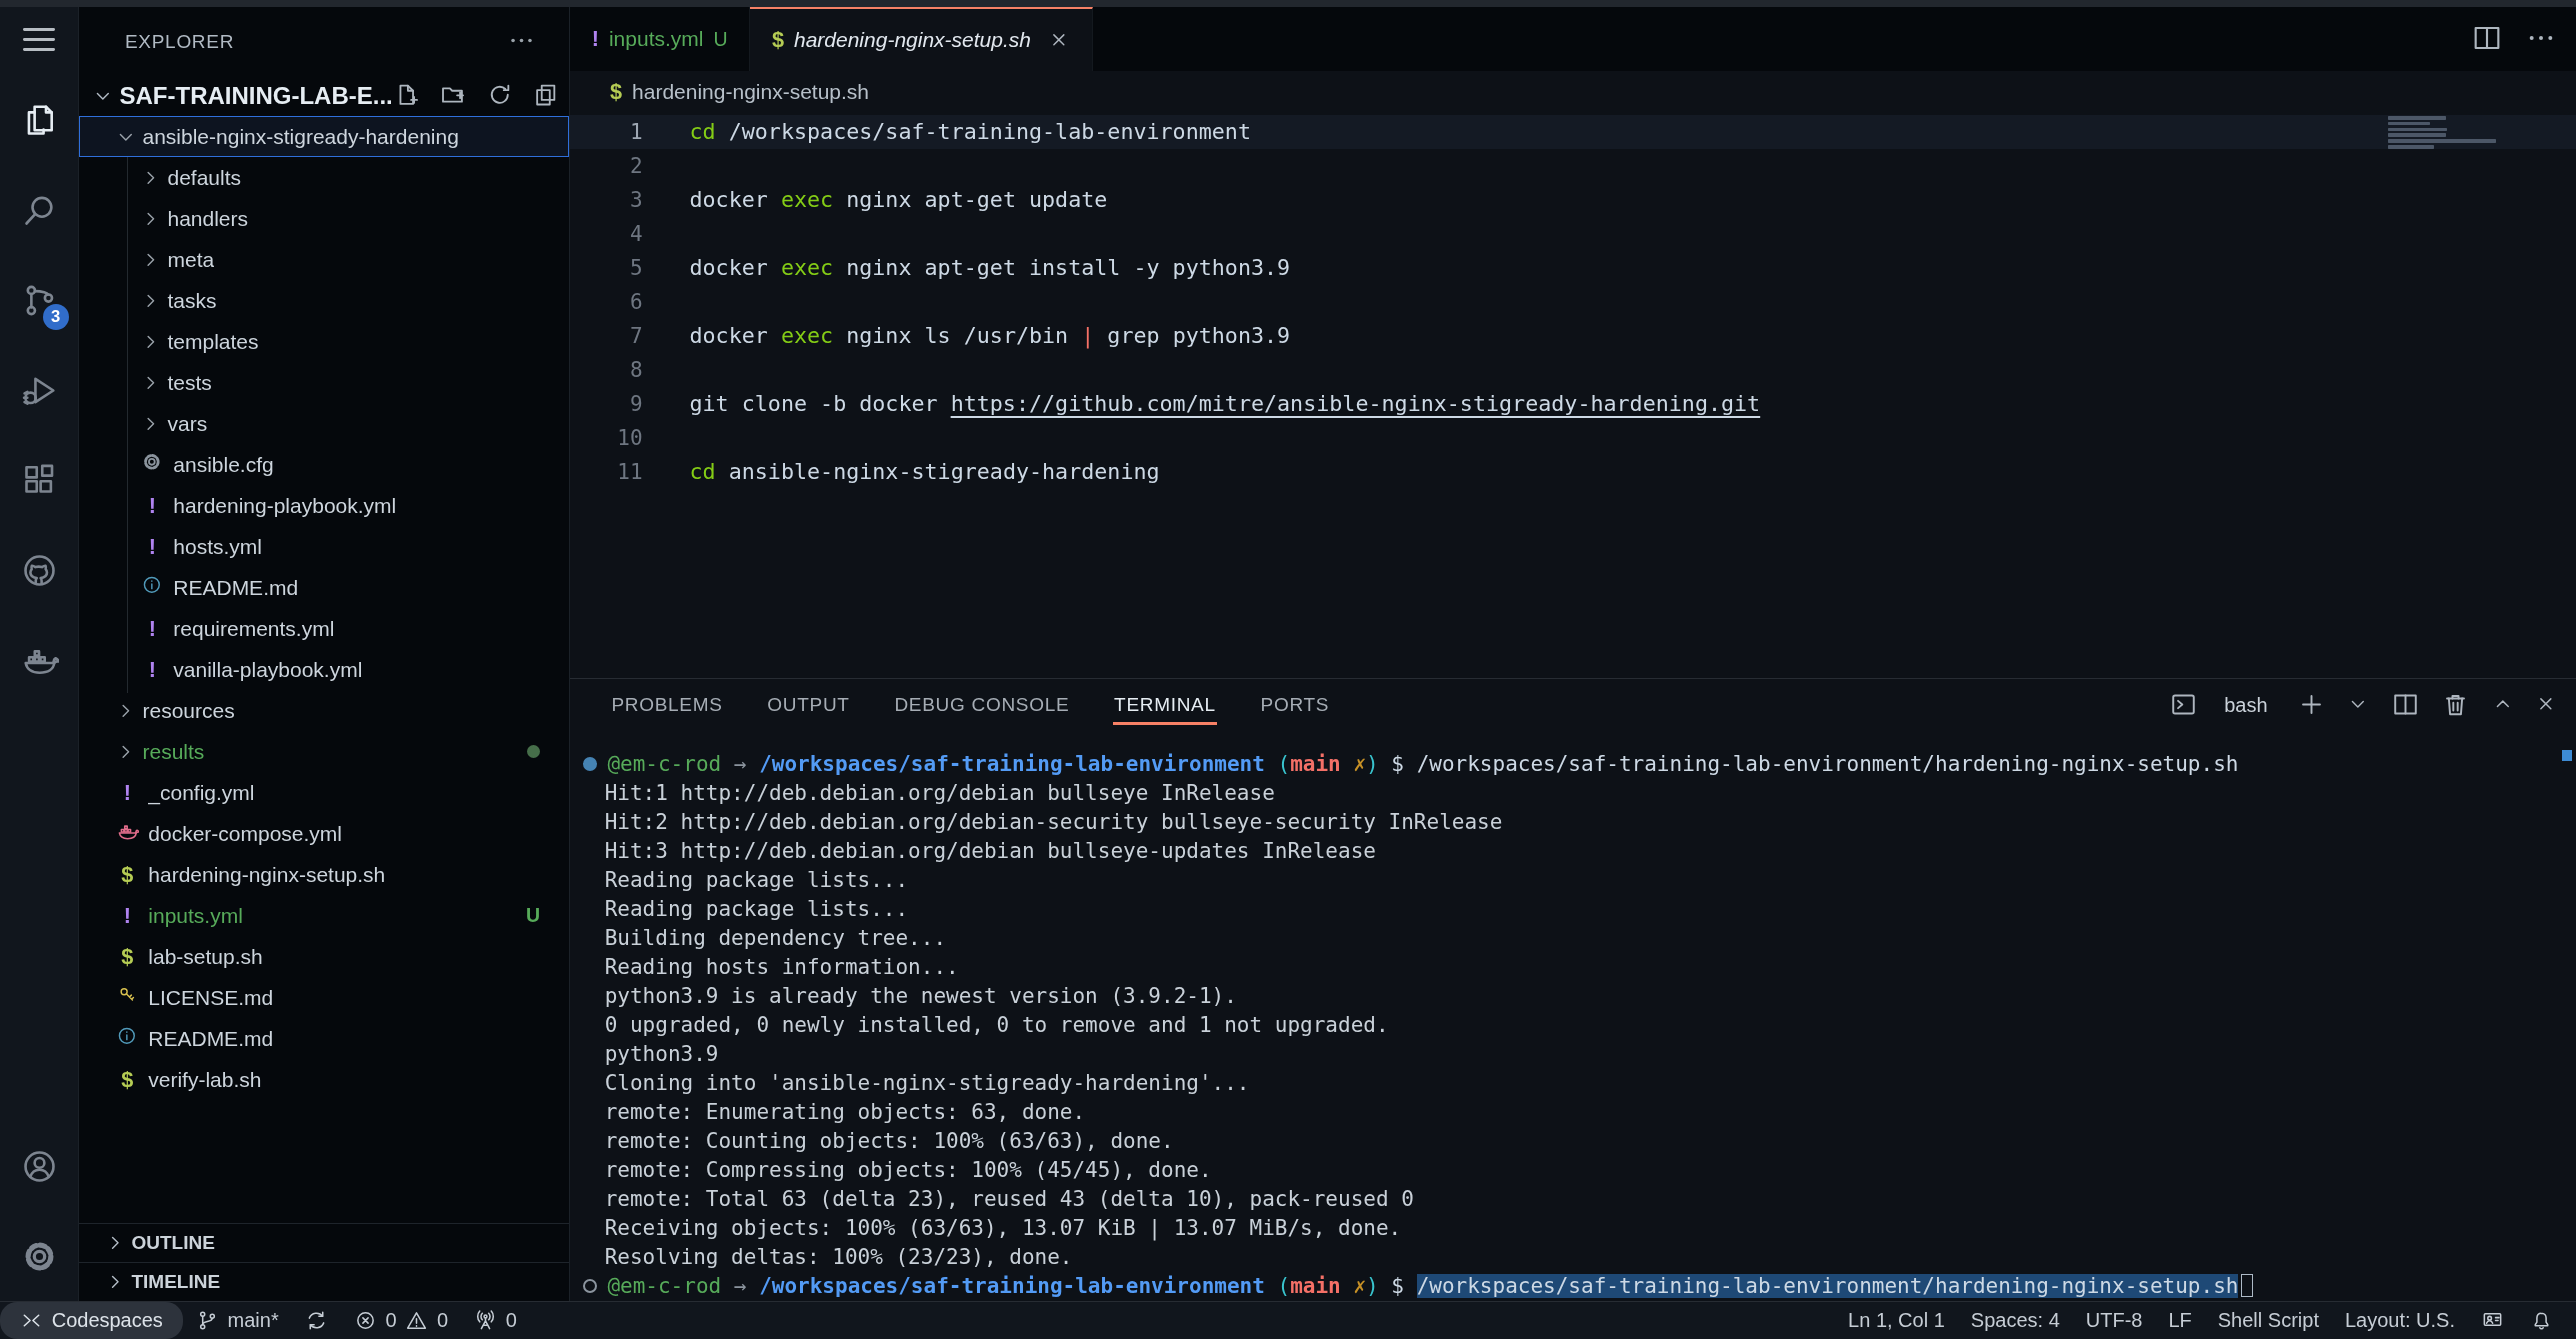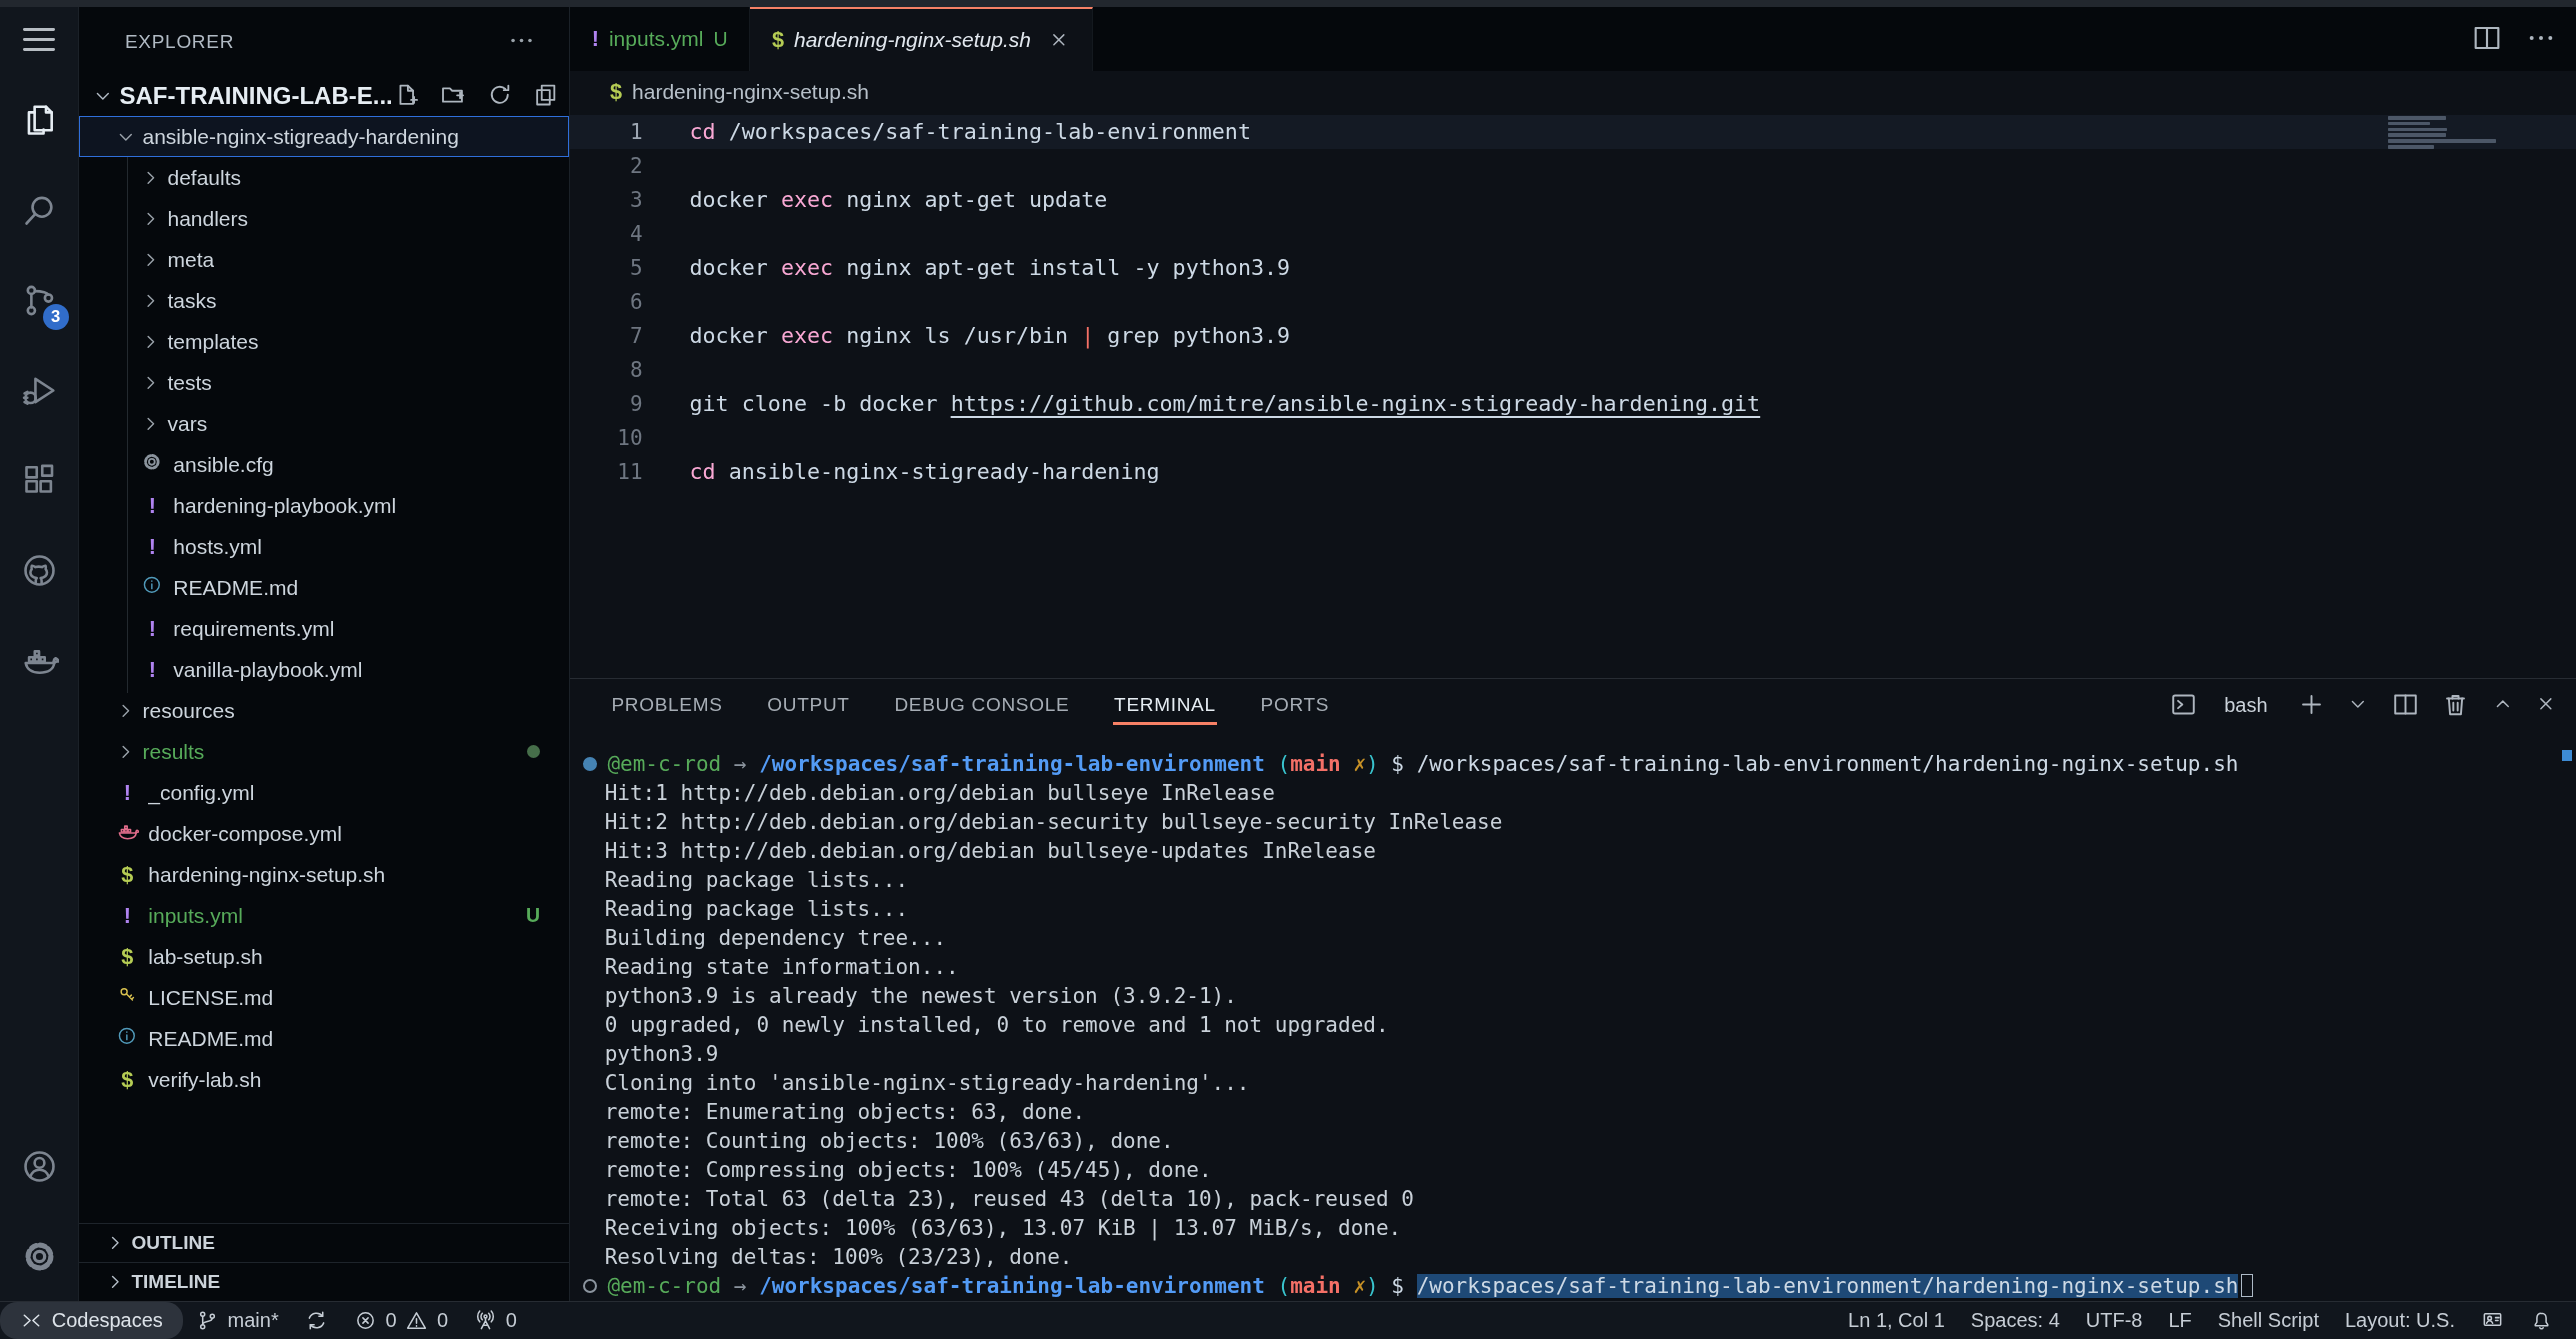--- a/index.html
+++ b/index.html
@@ -71,21 +71,21 @@
 
   #breadcrumb { height:42px; flex:none; display:flex; align-items:center; padding-left:40px; gap:10px; font-size:21px; color:#b7c0c9; background:#0d1117; }
 
   #editor { flex:1; position:relative; overflow:hidden; }
   #editor-lines { position:absolute; left:0; top:1.4px; right:0; }
   .eline { height:34px; display:flex; align-items:center; font-size:21.7px; }
   .eline .gut { width:87px; flex:none; text-align:right; padding-right:14.4px; color:#6e7681; font-size:21px; }
   .eline.cur .gut { color:#9ea7b3; }
   .eline .code { margin-left:32.5px; white-space:pre; }
   .eline.cur { background:#141a24; }
-  .c-kw { color:#f9a8d4;text-align:right; }
+  .c-kw { color:#84cc16;text-align:right; }
   .c-pl { color:#cdd9e5; }
   .c-op { color:#f47067; }
   .c-link { color:#cdd9e5; text-decoration:underline; text-underline-offset:5px; }
 
   #minimap { position:absolute; top:2.9px; right:65px; width:123px; }
   .mm-bar { height:3.6px; margin-bottom:2.2px; background:rgba(160,180,205,0.40); border-radius:0.7px; }
 
   
   #panel { height:623px; flex:none; border-top:0.7px solid #272c33; background:#0d1117; display:flex; flex-direction:column; position:relative; }
   #panel-header { height:52px; flex:none; display:flex; align-items:center; padding:0 19px 0 40px; }
@@ -582,21 +582,21 @@
         </div>
         <div id="terminal" class="mono">
           <div id="term-scroll-chip"></div>
         <div class="tline"><span class="tdot-filled"></span><span class="t-user">@em-c-rod</span><span class="t-arrow"> → </span><span class="t-path">/workspaces/saf-training-lab-environment</span><span class="t-paren"> (</span><span class="t-branch">main</span><span class="t-cross"> ✗</span><span class="t-paren">)</span><span class="t-plain"> $ </span><span class="t-plain">/workspaces/saf-training-lab-environment/hardening-nginx-setup.sh</span></div>
             <div class="tline out">Hit:1 http://deb.debian.org/debian bullseye InRelease</div>
             <div class="tline out">Hit:2 http://deb.debian.org/debian-security bullseye-security InRelease</div>
             <div class="tline out">Hit:3 http://deb.debian.org/debian bullseye-updates InRelease</div>
             <div class="tline out">Reading package lists...</div>
             <div class="tline out">Reading package lists...</div>
             <div class="tline out">Building dependency tree...</div>
-            <div class="tline out">Reading state information...</div>
+            <div class="tline out">Reading hosts information...</div>
             <div class="tline out">python3.9 is already the newest version (3.9.2-1).</div>
             <div class="tline out">0 upgraded, 0 newly installed, 0 to remove and 1 not upgraded.</div>
             <div class="tline out">python3.9</div>
             <div class="tline out">Cloning into 'ansible-nginx-stigready-hardening'...</div>
             <div class="tline out">remote: Enumerating objects: 63, done.</div>
             <div class="tline out">remote: Counting objects: 100% (63/63), done.</div>
             <div class="tline out">remote: Compressing objects: 100% (45/45), done.</div>
             <div class="tline out">remote: Total 63 (delta 23), reused 43 (delta 10), pack-reused 0</div>
             <div class="tline out">Receiving objects: 100% (63/63), 13.07 KiB | 13.07 MiB/s, done.</div>
             <div class="tline out">Resolving deltas: 100% (23/23), done.</div>

